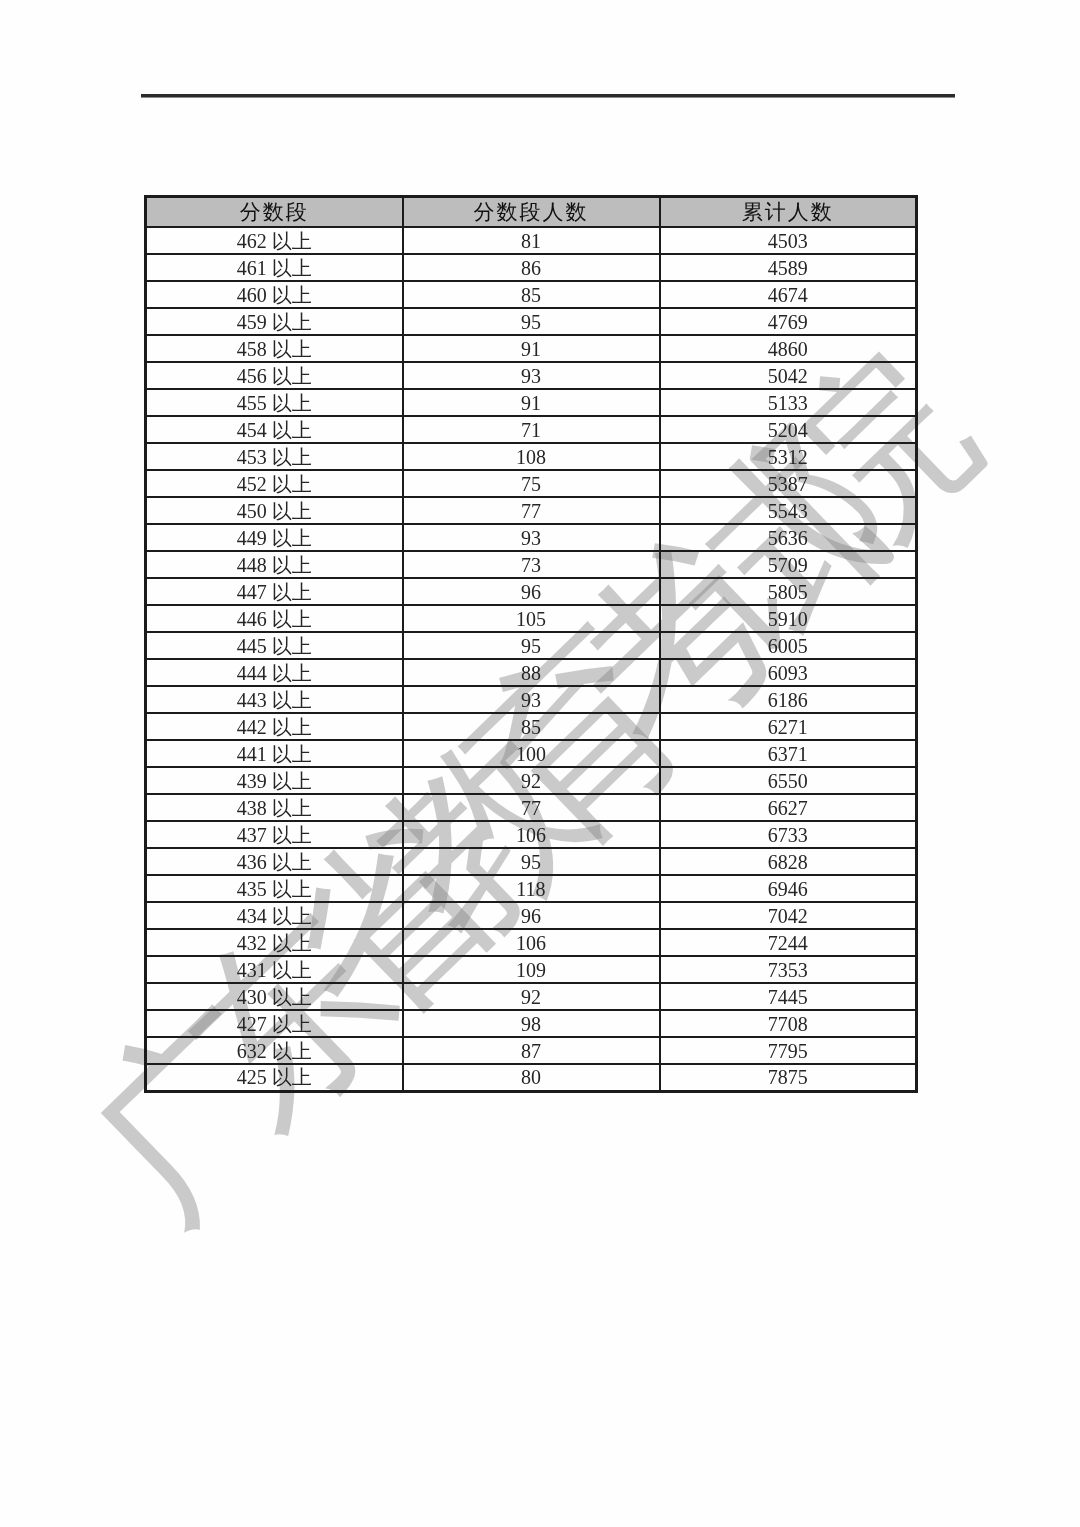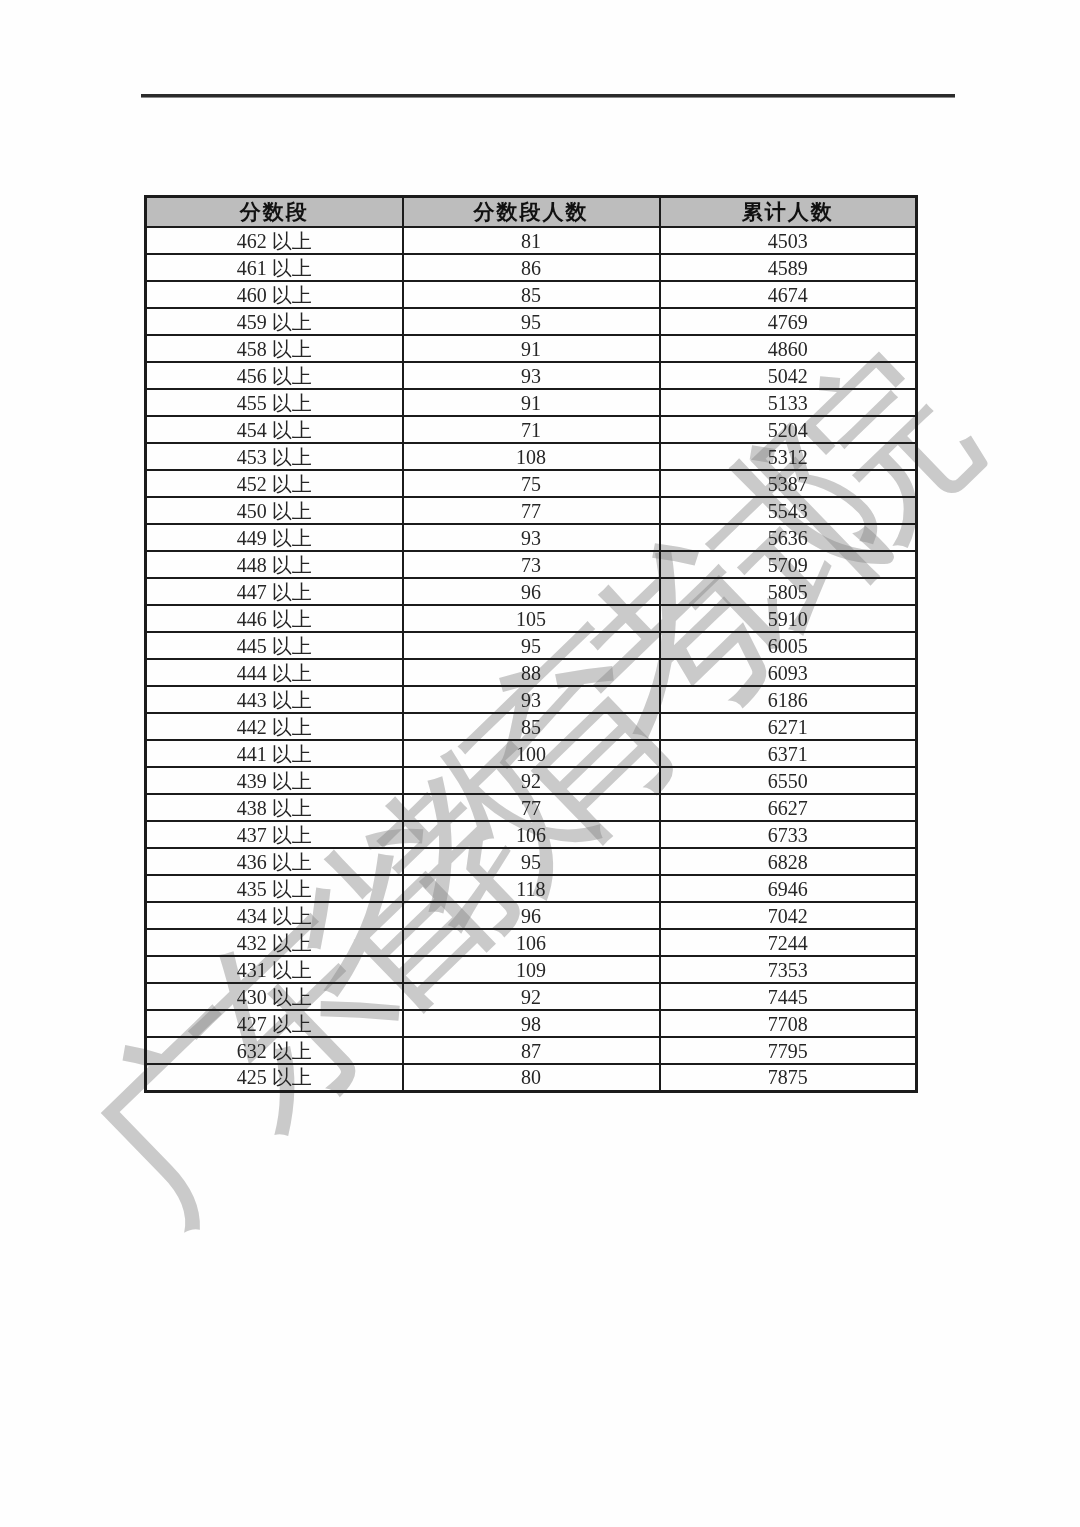--- a/index.html
+++ b/index.html
@@ -50,21 +50,21 @@
     border: 2px solid #1b1b1b;
     text-align: center;
     vertical-align: middle;
     color: #262626;
     background: transparent;
   }
   table.score-table th {
     height: 30px;
     background: #bdbdbd;
     font-size: 21px;
-    font-weight: bold;
+    font-weight: normal;
     letter-spacing: 2px;
     color: #111111;
   }
   table.score-table td {
     height: 27px;
     font-size: 20px;
     line-height: 1;
   }
 </style>
 </head>

